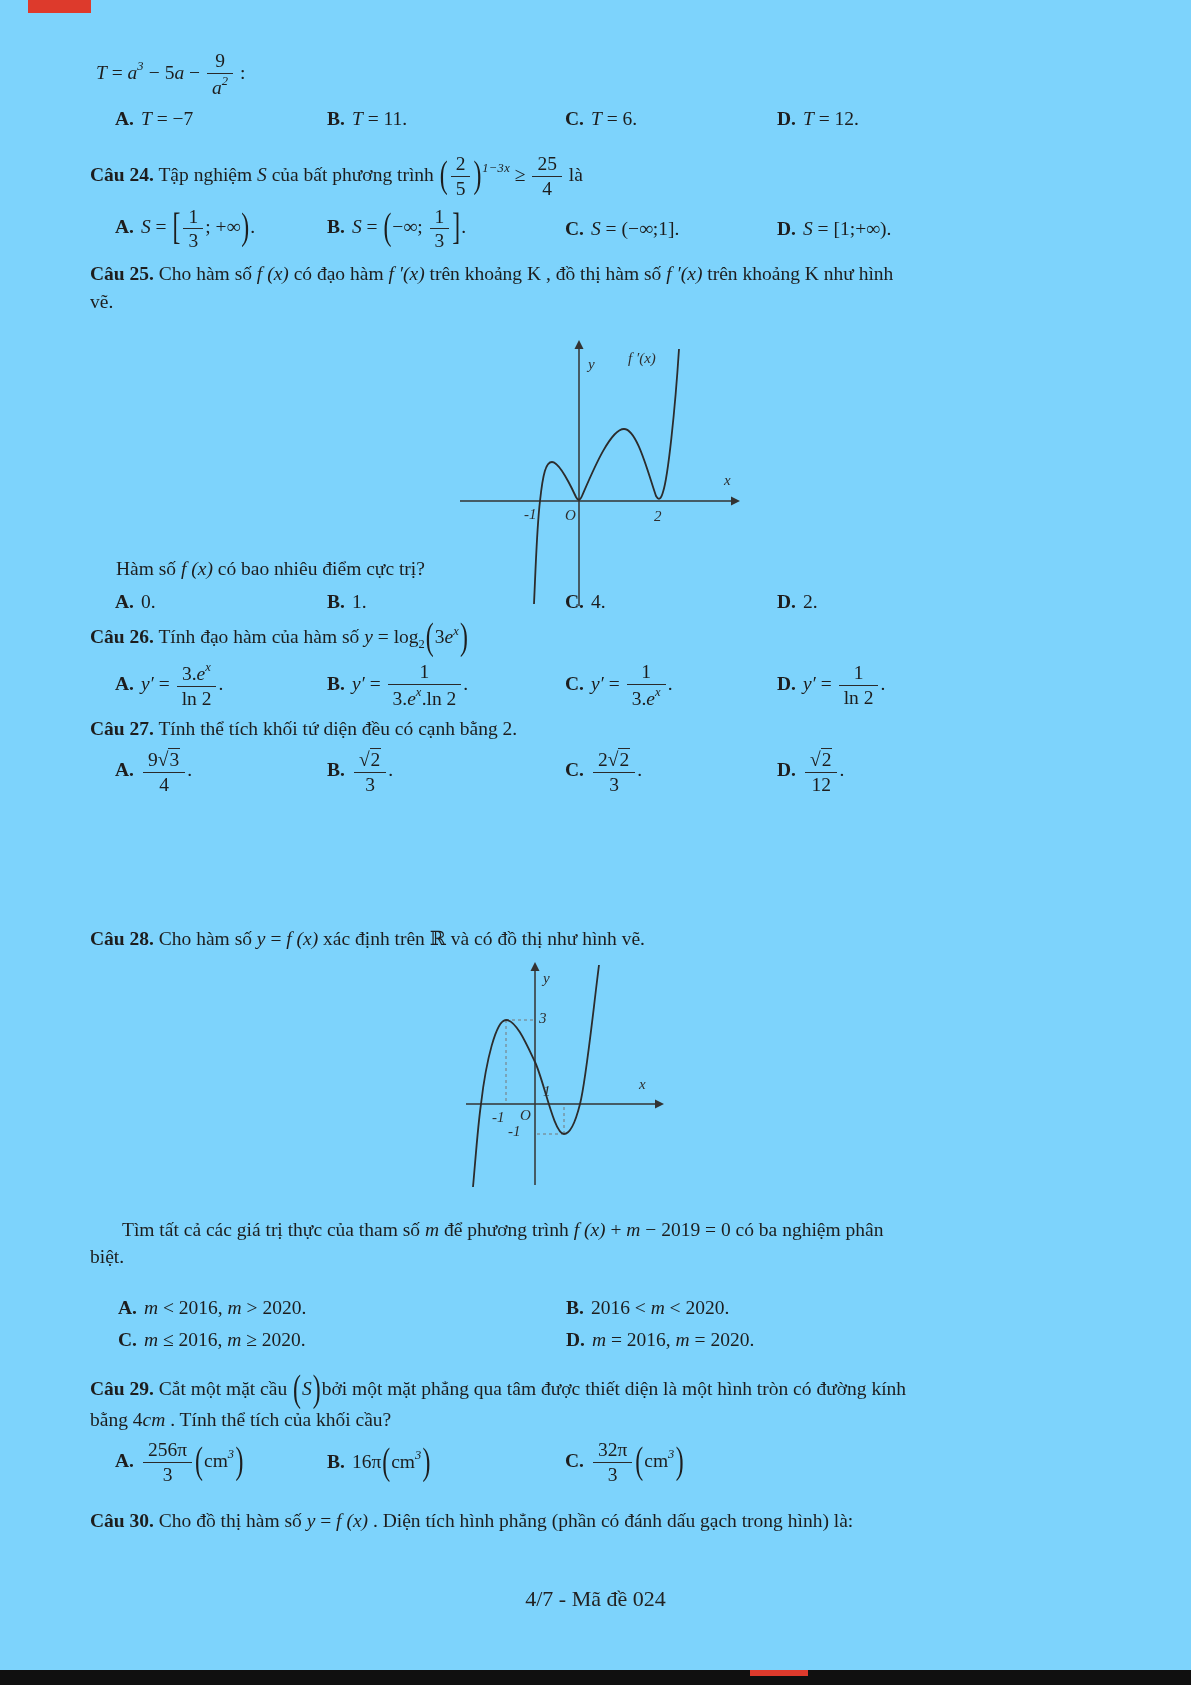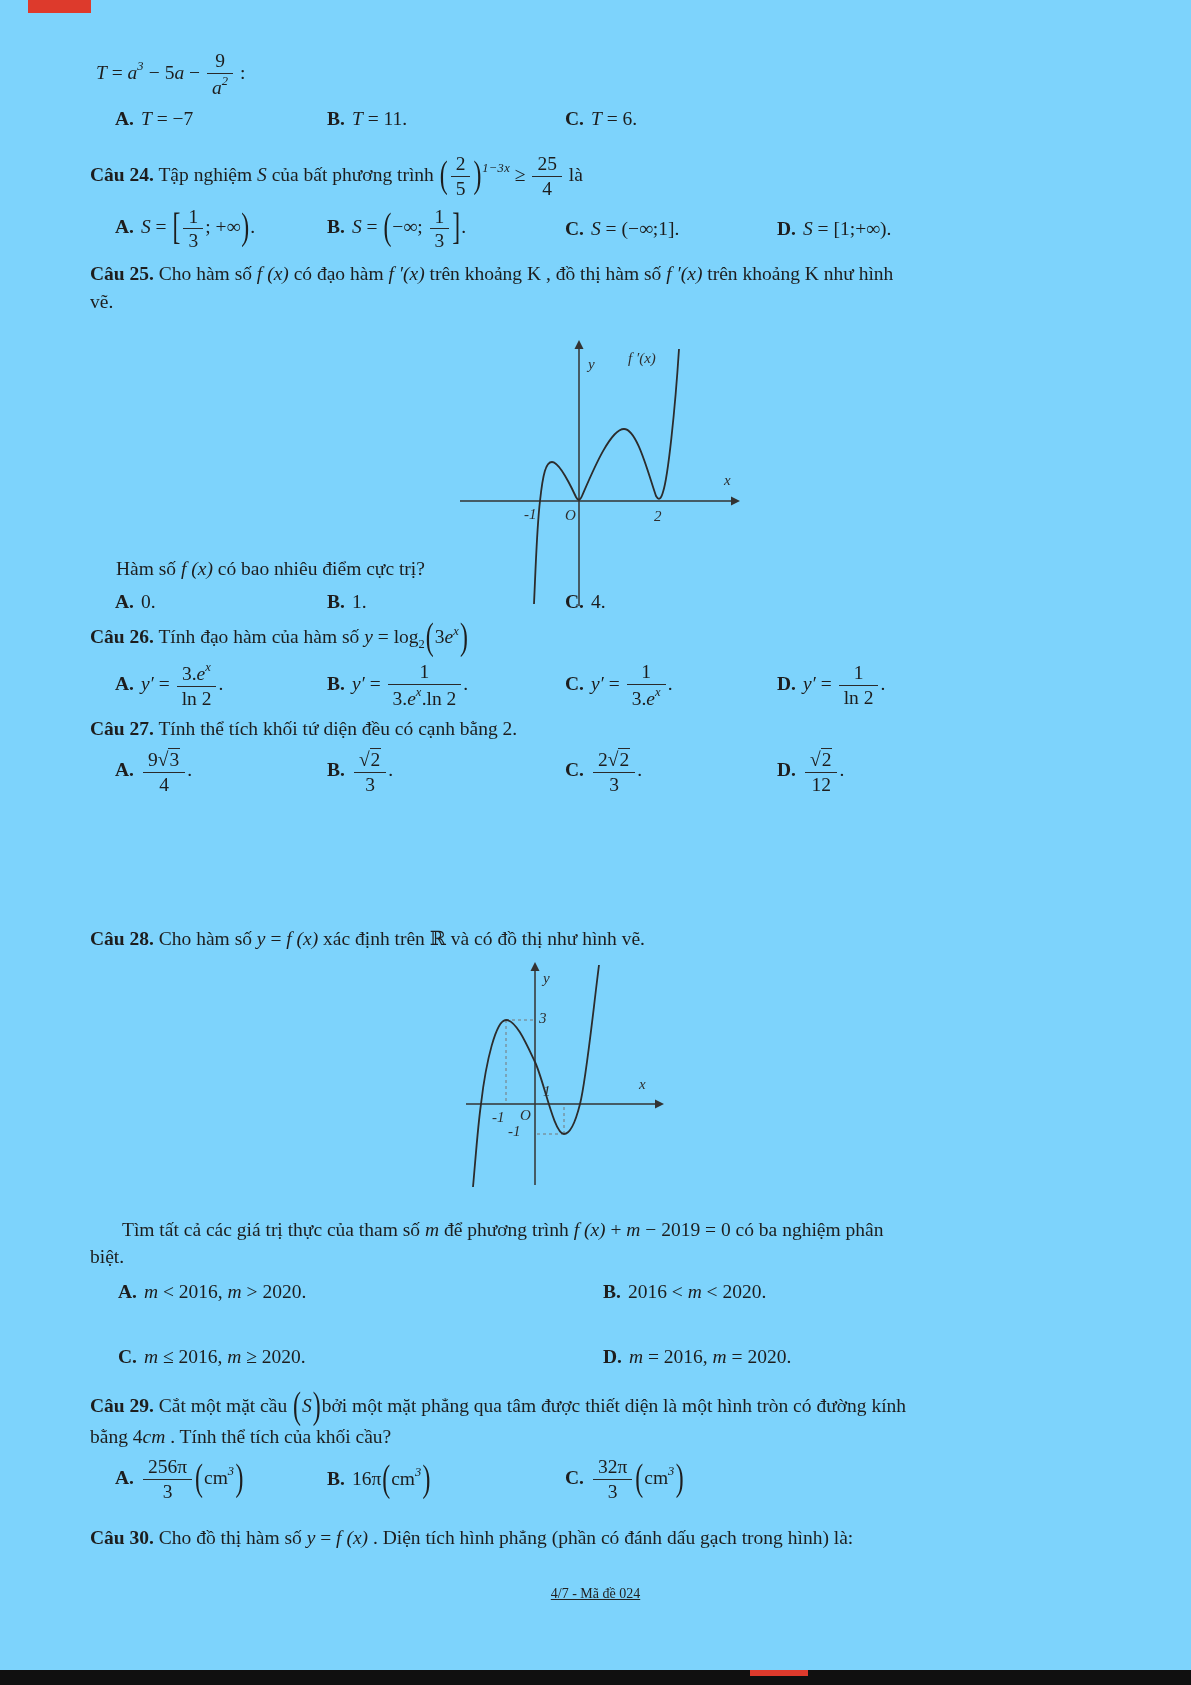--- a/index.html
+++ b/index.html
@@ -8,59 +8,60 @@
     font-family:"Liberation Serif","DejaVu Serif",serif; color:#1d1d1d;
     overflow:hidden;
   }
   .content { position:absolute; inset:0; padding:50px 80px 0 90px; font-size:19.5px; line-height:1.4; }
   .line { white-space:nowrap; }
   .expr { margin-left:6px; }
   .indent1 { margin-left:26px; }
   .mt6{margin-top:6px;} .mt8{margin-top:8px;} .mt12{margin-top:20px;} .mt14{margin-top:21px;} .mt24{margin-top:24px;margin-left:32px;} .mt130{margin-top:130px;}
 
   .opts4 { display:grid; grid-template-columns:212px 238px 212px auto; padding-left:25px; align-items:center; margin-top:6px; }
-  .opts2 { display:grid; grid-template-columns:448px auto; padding-left:28px; row-gap:4px; margin-top:8px;gap:37px; }
+  .opts2 { display:grid; grid-template-columns:448px auto; padding-left:28px; row-gap:4px; margin-top:24px; }
   .opt { white-space:nowrap; }
   .opt-label { font-weight:bold; margin-right:7px; }
 
   .seg-b { font-weight:bold; }
   .seg-m { font-style:italic; }
   .seg-sup { display:inline-block; vertical-align:0.72em; font-size:0.64em; font-style:italic; letter-spacing:0.3px; }
   .seg-sub { display:inline-block; vertical-align:-0.35em; font-size:0.64em; }
   .seg-frac { display:inline-block; vertical-align:middle; text-align:center; padding:0 2px; line-height:1.12; }
   .seg-num { display:block; padding:0 5px 1px; border-bottom:1.6px solid #2a2a2a; }
   .seg-den { display:block; padding:1px 5px 0; }
   .seg-big { display:inline-block; transform:scaleY(1.55); transform-origin:center; font-size:1.22em; vertical-align:-0.08em; padding:0 1px; }
   .seg-sqrt { white-space:nowrap; }
   .seg-ovl { border-top:1.5px solid #2a2a2a; padding:0 1px; }
 
   .graph { position:relative; }
   #graph1 { width:300px; height:292px; margin:6px 0 -58px 352px; }
   #graph2 { width:225px; height:235px; margin:4px 0 0 368px; }
   .graph svg { position:absolute; left:0; top:0; }
   .gl { position:absolute; font-style:italic; font-size:15px; color:#2e2e2e; line-height:1; }
 
-  .footer { position:absolute; top:1586px; left:0; width:100%; text-align:center; font-size:14px; color:#222;text-decoration:underline; }
+  .footer { position:absolute; top:1586px; left:0; width:100%; text-align:center; font-size:22px; color:#222; }
   .red-mark { position:absolute; left:28px; top:0; width:63px; height:13px; }
   .bottom-bar { position:absolute; left:0; right:0; bottom:0; height:15px; }
   .bottom-red { position:absolute; left:63%; top:0; width:58px; height:6px; }
 </style>
 </head>
 <body>
 
 <div class="page">
   <div class="red-mark" style="background: rgb(221, 58, 44);"></div>
 
   <div class="content">
 
     <div class="line expr"><span class="seg-m">T</span><span class="seg-t"> = </span><span class="seg-m">a</span><span class="seg-sup">3</span><span class="seg-t"> − 5</span><span class="seg-m">a</span><span class="seg-t"> − </span><span class="seg-frac"><span class="seg-num">9</span><span class="seg-den"><span class="seg-m">a</span><span class="seg-sup">2</span></span></span><span class="seg-t"> :</span></div>
     <div class="opts4">
         <div class="opt"><span class="opt-label seg-b">A.</span><span class="opt-body"><span class="seg-m">T</span><span class="seg-t"> = −7</span></span></div>
         <div class="opt"><span class="opt-label seg-b">B.</span><span class="opt-body"><span class="seg-m">T</span><span class="seg-t"> = 11.</span></span></div>
         <div class="opt"><span class="opt-label seg-b">C.</span><span class="opt-body"><span class="seg-m">T</span><span class="seg-t"> = 6.</span></span></div>
+        <div class="opt"><span class="opt-label seg-b">D.</span><span class="opt-body"><span class="seg-m">T</span><span class="seg-t"> = 12.</span></span></div>
       </div>
 
     <div class="line mt14"><span class="seg-b">Câu 24.</span><span class="seg-t"> Tập nghiệm </span><span class="seg-m">S</span><span class="seg-t"> của bất phương trình </span><span class="seg-big">(</span><span class="seg-frac"><span class="seg-num">2</span><span class="seg-den">5</span></span><span class="seg-big">)</span><span class="seg-sup"><span class="seg-t">1−3</span><span class="seg-m">x</span></span><span class="seg-t"> ≥ </span><span class="seg-frac"><span class="seg-num">25</span><span class="seg-den">4</span></span><span class="seg-t"> là</span></div>
     <div class="opts4">
         <div class="opt"><span class="opt-label seg-b">A.</span><span class="opt-body"><span class="seg-m">S</span><span class="seg-t"> = </span><span class="seg-big">[</span><span class="seg-frac"><span class="seg-num">1</span><span class="seg-den">3</span></span><span class="seg-t">; +∞</span><span class="seg-big">)</span><span class="seg-t">.</span></span></div>
         <div class="opt"><span class="opt-label seg-b">B.</span><span class="opt-body"><span class="seg-m">S</span><span class="seg-t"> = </span><span class="seg-big">(</span><span class="seg-t">−∞; </span><span class="seg-frac"><span class="seg-num">1</span><span class="seg-den">3</span></span><span class="seg-big">]</span><span class="seg-t">.</span></span></div>
         <div class="opt"><span class="opt-label seg-b">C.</span><span class="opt-body"><span class="seg-m">S</span><span class="seg-t"> = (−∞;1].</span></span></div>
         <div class="opt"><span class="opt-label seg-b">D.</span><span class="opt-body"><span class="seg-m">S</span><span class="seg-t"> = [1;+∞).</span></span></div>
       </div>
 
@@ -83,20 +84,21 @@
       <span class="gl" style="left:82px; top:186px;">-1</span>
       <span class="gl" style="left:123px; top:187px;">O</span>
       <span class="gl" style="left:212px; top:188px;">2</span>
     </div>
 
     <div class="line indent1"><span class="seg-t">Hàm số </span><span class="seg-m">f (x)</span><span class="seg-t"> có bao nhiêu điểm cực trị?</span></div>
     <div class="opts4">
         <div class="opt"><span class="opt-label seg-b">A.</span><span class="opt-body"><span class="seg-t">0.</span></span></div>
         <div class="opt"><span class="opt-label seg-b">B.</span><span class="opt-body"><span class="seg-t">1.</span></span></div>
         <div class="opt"><span class="opt-label seg-b">C.</span><span class="opt-body"><span class="seg-t">4.</span></span></div>
+        <div class="opt"><span class="opt-label seg-b">D.</span><span class="opt-body"><span class="seg-t">2.</span></span></div>
       </div>
 
     <div class="line mt6"><span class="seg-b">Câu 26.</span><span class="seg-t"> Tính đạo hàm của hàm số </span><span class="seg-m">y</span><span class="seg-t"> = log</span><span class="seg-sub">2</span><span class="seg-big">(</span><span class="seg-t">3</span><span class="seg-m">e</span><span class="seg-sup">x</span><span class="seg-big">)</span></div>
     <div class="opts4">
         <div class="opt"><span class="opt-label seg-b">A.</span><span class="opt-body"><span class="seg-m">y′</span><span class="seg-t"> = </span><span class="seg-frac"><span class="seg-num"><span class="seg-t">3.</span><span class="seg-m">e</span><span class="seg-sup">x</span></span><span class="seg-den">ln 2</span></span><span class="seg-t">.</span></span></div>
         <div class="opt"><span class="opt-label seg-b">B.</span><span class="opt-body"><span class="seg-m">y′</span><span class="seg-t"> = </span><span class="seg-frac"><span class="seg-num">1</span><span class="seg-den"><span class="seg-t">3.</span><span class="seg-m">e</span><span class="seg-sup">x</span><span class="seg-t">.ln 2</span></span></span><span class="seg-t">.</span></span></div>
         <div class="opt"><span class="opt-label seg-b">C.</span><span class="opt-body"><span class="seg-m">y′</span><span class="seg-t"> = </span><span class="seg-frac"><span class="seg-num">1</span><span class="seg-den"><span class="seg-t">3.</span><span class="seg-m">e</span><span class="seg-sup">x</span></span></span><span class="seg-t">.</span></span></div>
         <div class="opt"><span class="opt-label seg-b">D.</span><span class="opt-body"><span class="seg-m">y′</span><span class="seg-t"> = </span><span class="seg-frac"><span class="seg-num">1</span><span class="seg-den">ln 2</span></span><span class="seg-t">.</span></span></div>
       </div>
 

